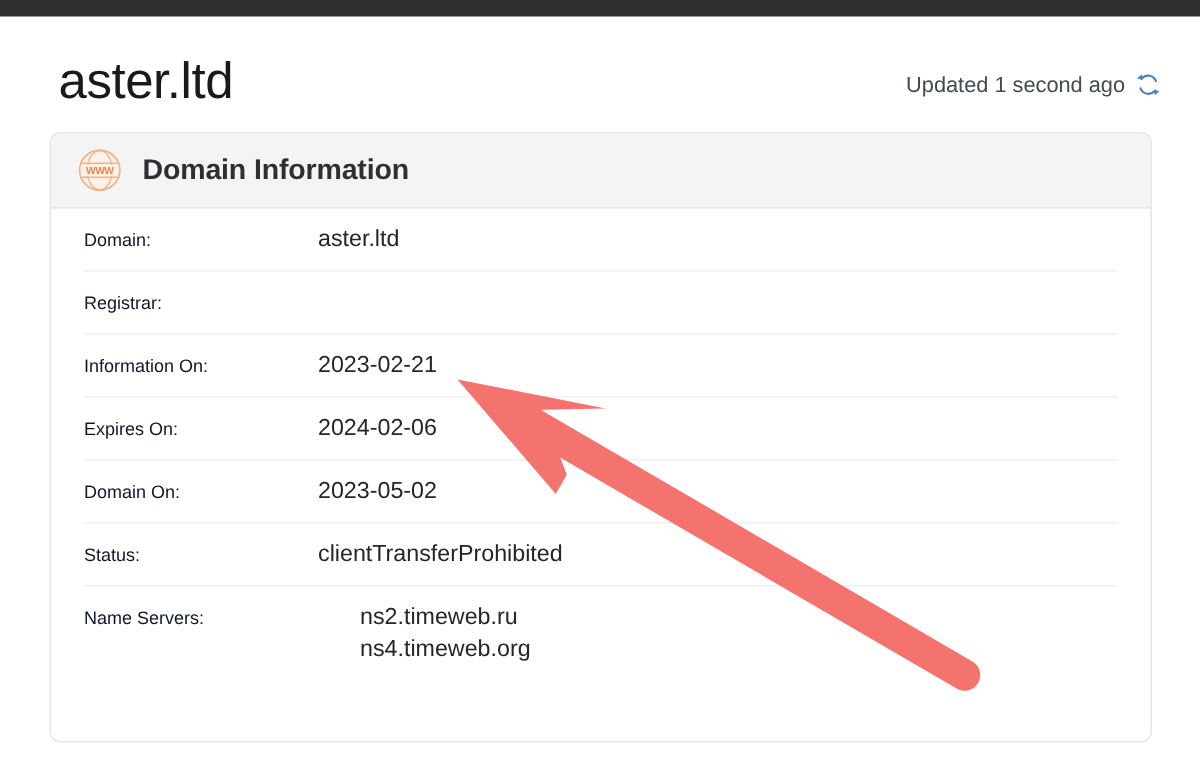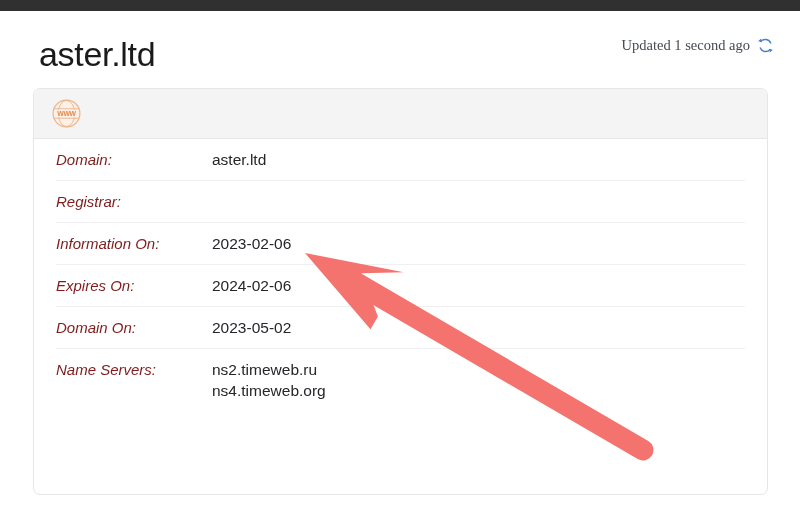--- a/index.html
+++ b/index.html
@@ -34,26 +34,25 @@
     font-size: 34px;
     font-weight: 300;
     color: #1a1a1a;
     letter-spacing: -0.3px;
     line-height: 1;
     white-space: nowrap;
   }
   #updated-wrap {
     position: absolute;
     right: 26px;
-    top: 26px;
+    top: 37px;
     display: flex;
     align-items: center;
     gap: 7px;
     white-space: nowrap;
-    font-family: Liberation Serif, serif;
   }
   #updated-text {
     font-size: 14.5px;
     color: #444a52;
   }
   #refresh-icon {
     display: block;
     width: 17px;
     height: 17px;
   }
@@ -98,27 +97,27 @@
     display: flex;
     align-items: flex-start;
     border-bottom: 1px solid #f0f0f2;
     min-height: 41.5px;
     padding-top: 11px;
     padding-bottom: 10px;
     box-sizing: border-box;
   }
   .info-row:last-child {
     border-bottom: none;
+    gap: 28px;
   }
   .info-label {
     flex: 0 0 156px;
-    font-size: 15px;
-    color: #7f1d1d;
+    font-size: 12px;
+    color: #0f172a;
     line-height: 20px;
-    font-style: italic;
   }
   .info-value {
     flex: 1 1 auto;
     font-size: 15.5px;
     color: #26262a;
     line-height: 20px;
   }
   .ns-line {
     display: block;
     line-height: 20.5px;
@@ -162,48 +161,53 @@
     <span style="display:flex;">
       <svg id="www-icon" viewBox="0 0 40 40" aria-hidden="true">
         <circle cx="20" cy="20" r="18.5" fill="#fdf0e6" stroke="#eab68f" stroke-width="1.6"></circle>
         <ellipse cx="20" cy="20" rx="11.5" ry="18" fill="none" stroke="#eab68f" stroke-width="1.3"></ellipse>
         <line x1="2.2" y1="13.5" x2="37.8" y2="13.5" stroke="#eab68f" stroke-width="1.3"></line>
         <line x1="2.2" y1="26.5" x2="37.8" y2="26.5" stroke="#eab68f" stroke-width="1.3"></line>
         <rect x="4" y="15" width="32" height="10" fill="#fdf0e6"></rect>
         <text x="20" y="23.6" text-anchor="middle" font-family="Liberation Sans, sans-serif" font-size="9.5" font-weight="bold" fill="#e08b4e" letter-spacing="-0.5">WWW</text>
       </svg>
     </span>
+    <span id="card-header-title">Domain Information</span>
   </div>
 
   <div id="card-body">
 
     <div class="info-row">
       <div class="info-label">Domain:</div>
       <div class="info-value">aster.ltd</div>
     </div>
 
     <div class="info-row">
       <div class="info-label">Registrar:</div>
     </div>
 
     <div class="info-row">
       <div class="info-label">Information On:</div>
-      <div class="info-value">2023-02-06</div>
+      <div class="info-value">2023-02-21</div>
     </div>
 
     <div class="info-row">
       <div class="info-label">Expires On:</div>
       <div class="info-value">2024-02-06</div>
     </div>
 
     <div class="info-row">
       <div class="info-label">Domain On:</div>
       <div class="info-value">2023-05-02</div>
     </div>
 
+    <div class="info-row">
+      <div class="info-label">Status:</div>
+      <div class="info-value">clientTransferProhibited</div>
+    </div>
 
     <div class="info-row">
       <div class="info-label">Name Servers:</div>
       <div class="info-value">
         <span class="ns-line">ns2.timeweb.ru</span>
         <span class="ns-line">ns4.timeweb.org</span>
       </div>
     </div>
 
   </div>

